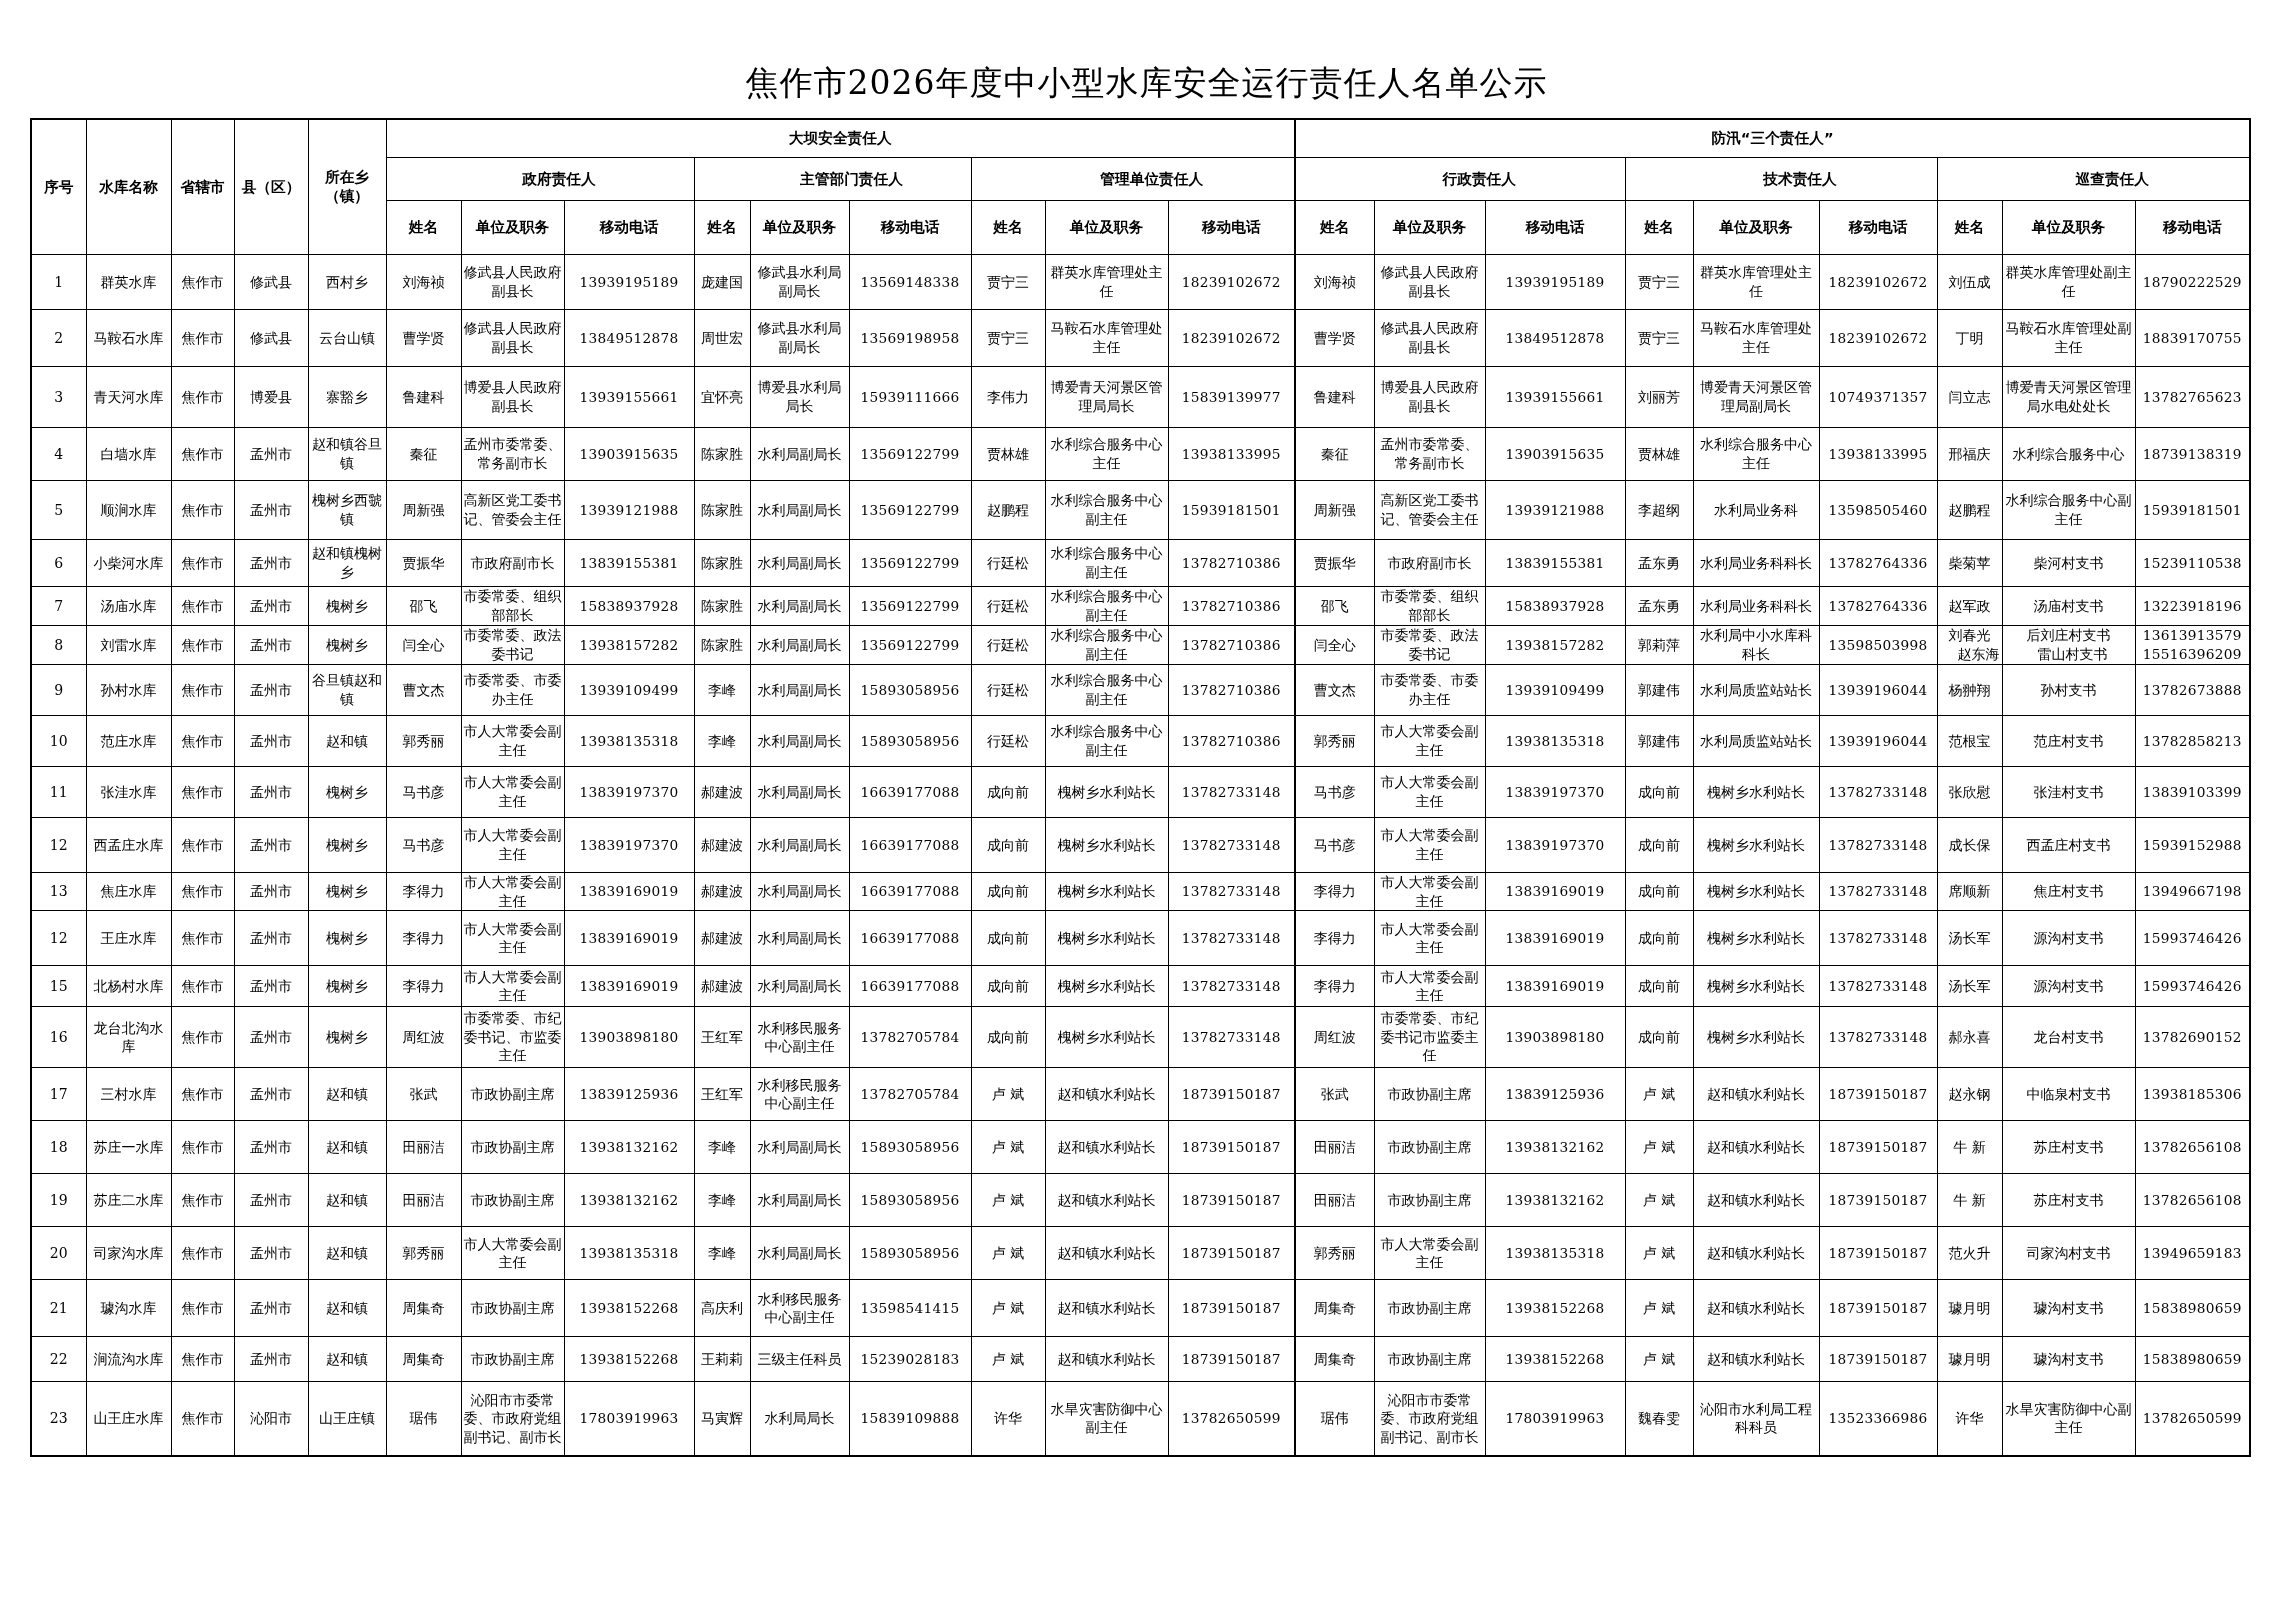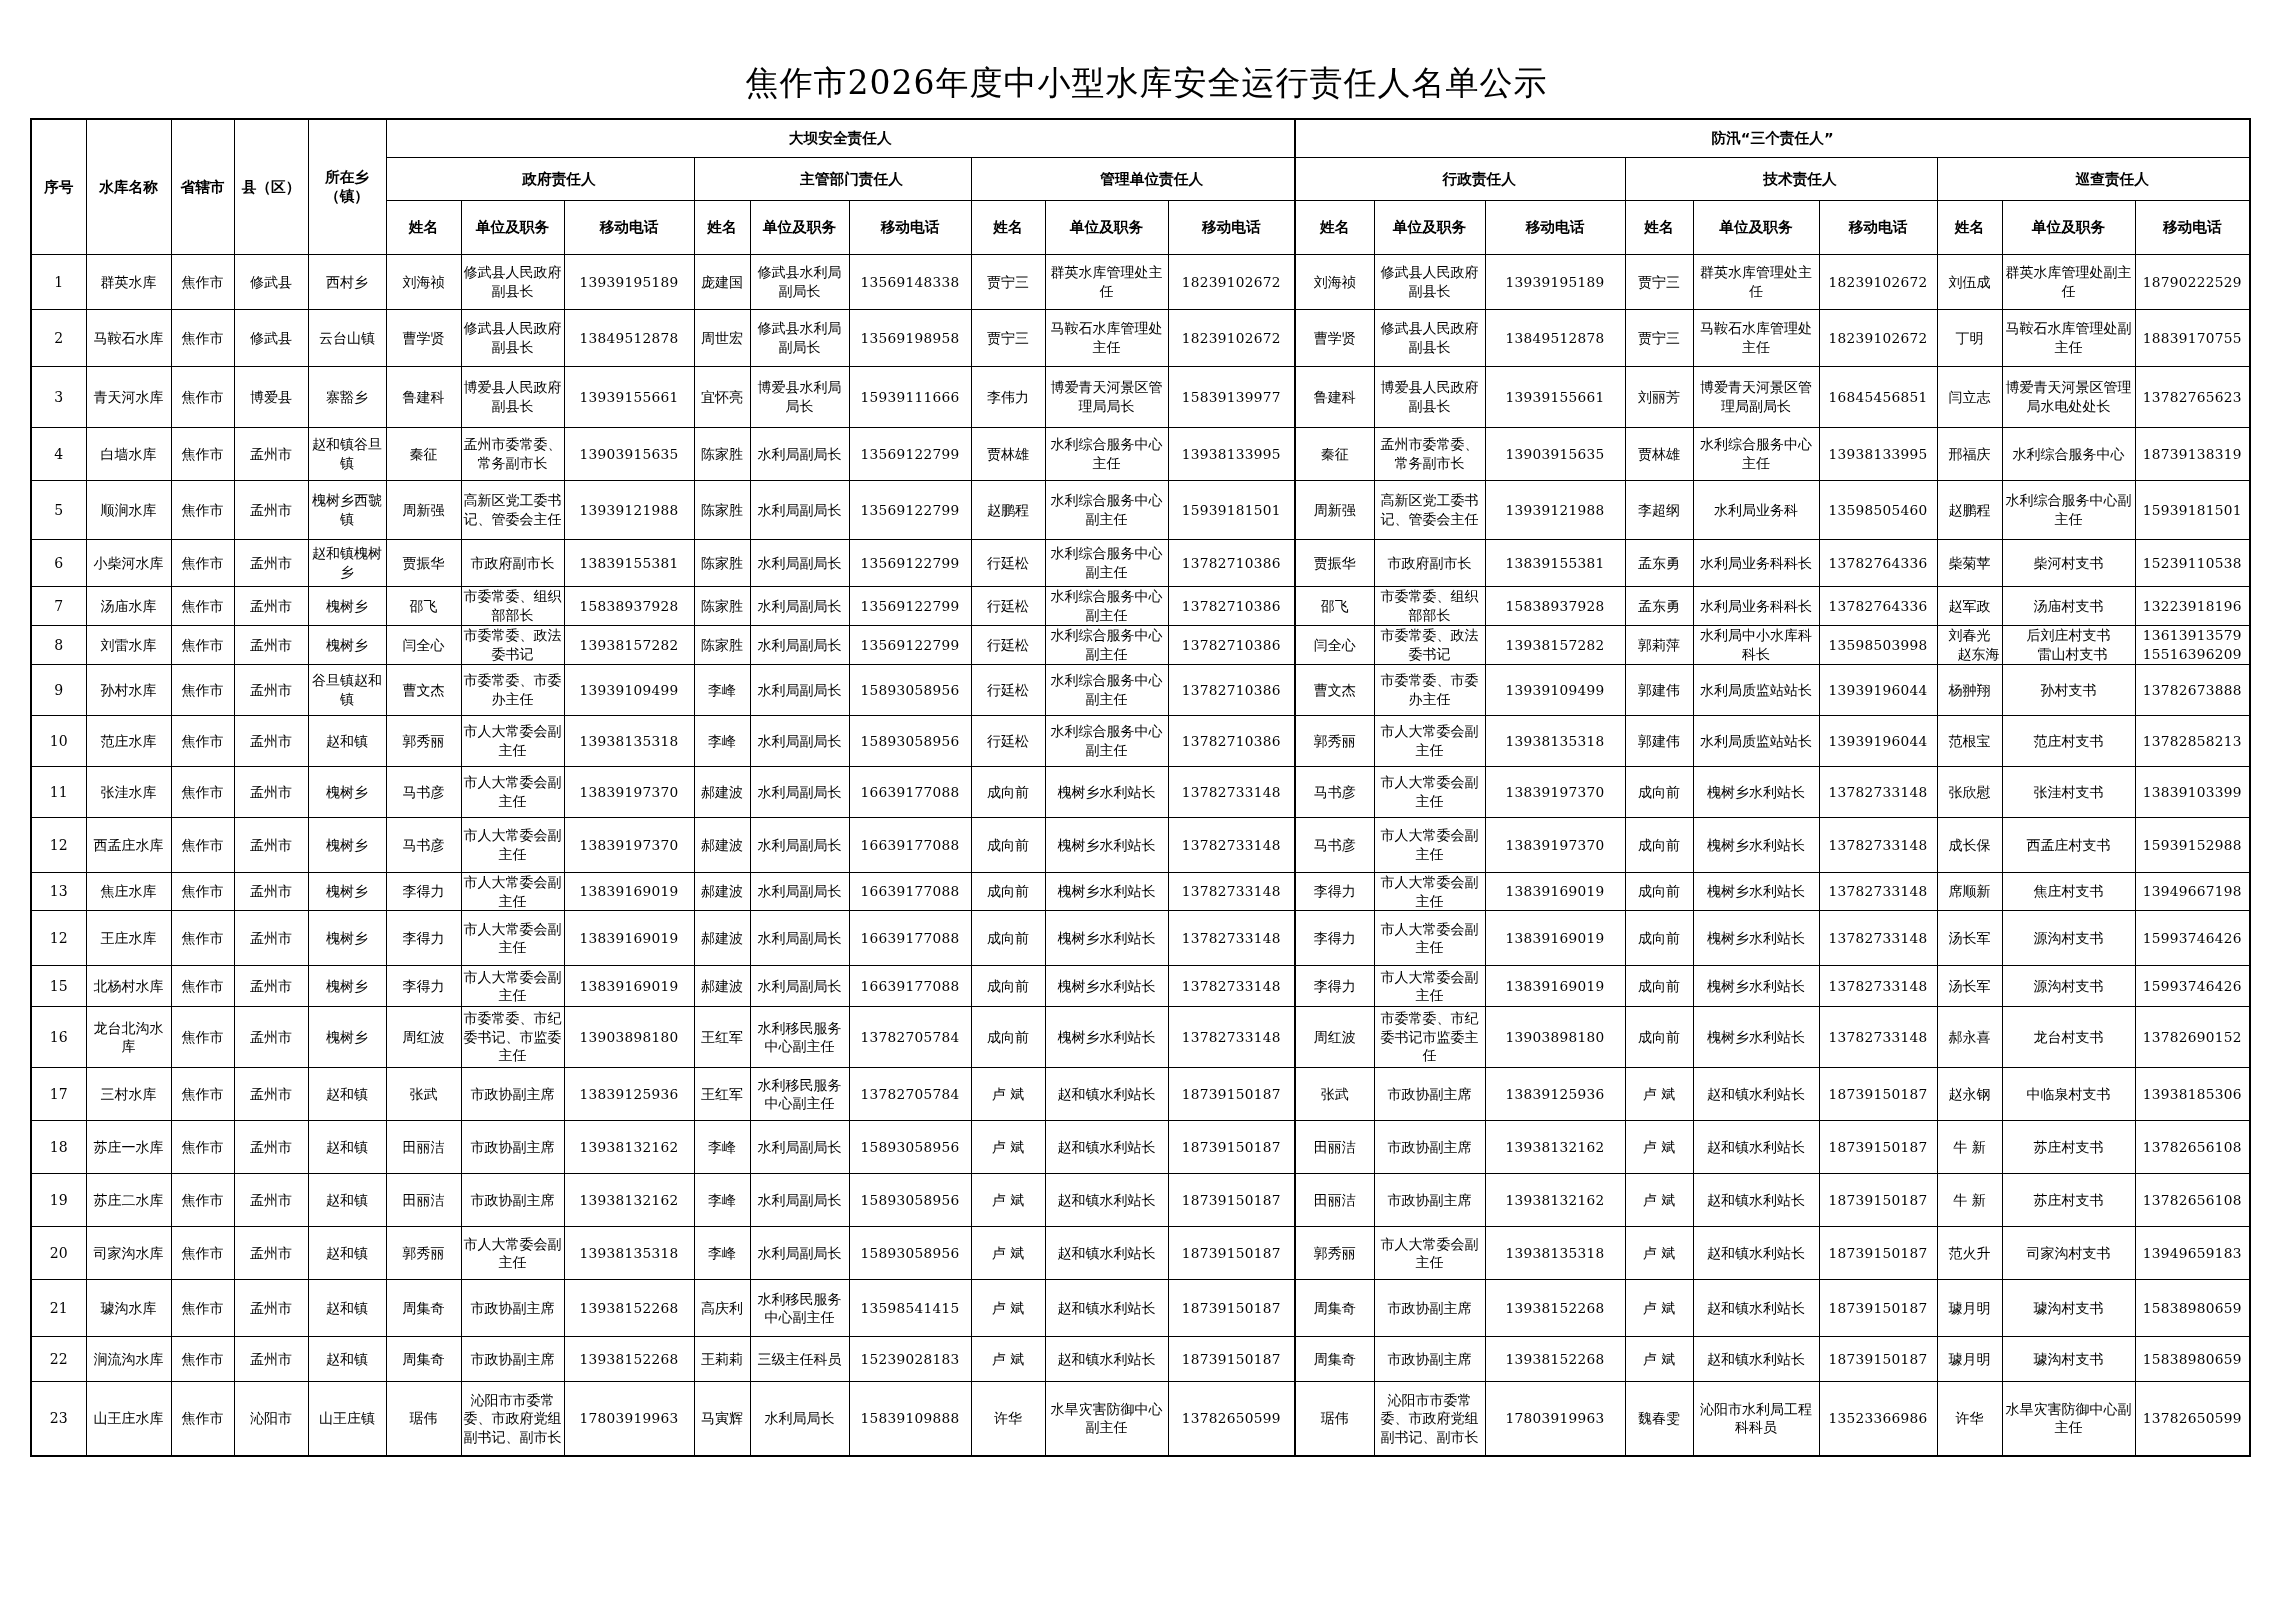--- a/index.html
+++ b/index.html
@@ -154,21 +154,21 @@
         <td>博爱县水利局局长</td>
         <td class="phone">15939111666</td>
         <td>李伟力</td>
         <td>博爱青天河景区管理局局长</td>
         <td class="phone">15839139977</td>
         <td class="thick-left">鲁建科</td>
         <td>博爱县人民政府副县长</td>
         <td class="phone">13939155661</td>
         <td>刘丽芳</td>
         <td>博爱青天河景区管理局副局长</td>
-        <td class="phone">16845456851</td>
+        <td class="phone">10749371357</td>
         <td>闫立志</td>
         <td>博爱青天河景区管理局水电处处长</td>
         <td class="phone">13782765623</td>
       </tr>
       <tr style="height: 53px;">
         <td>4</td>
         <td>白墙水库</td>
         <td>焦作市</td>
         <td>孟州市</td>
         <td>赵和镇谷旦镇</td>

